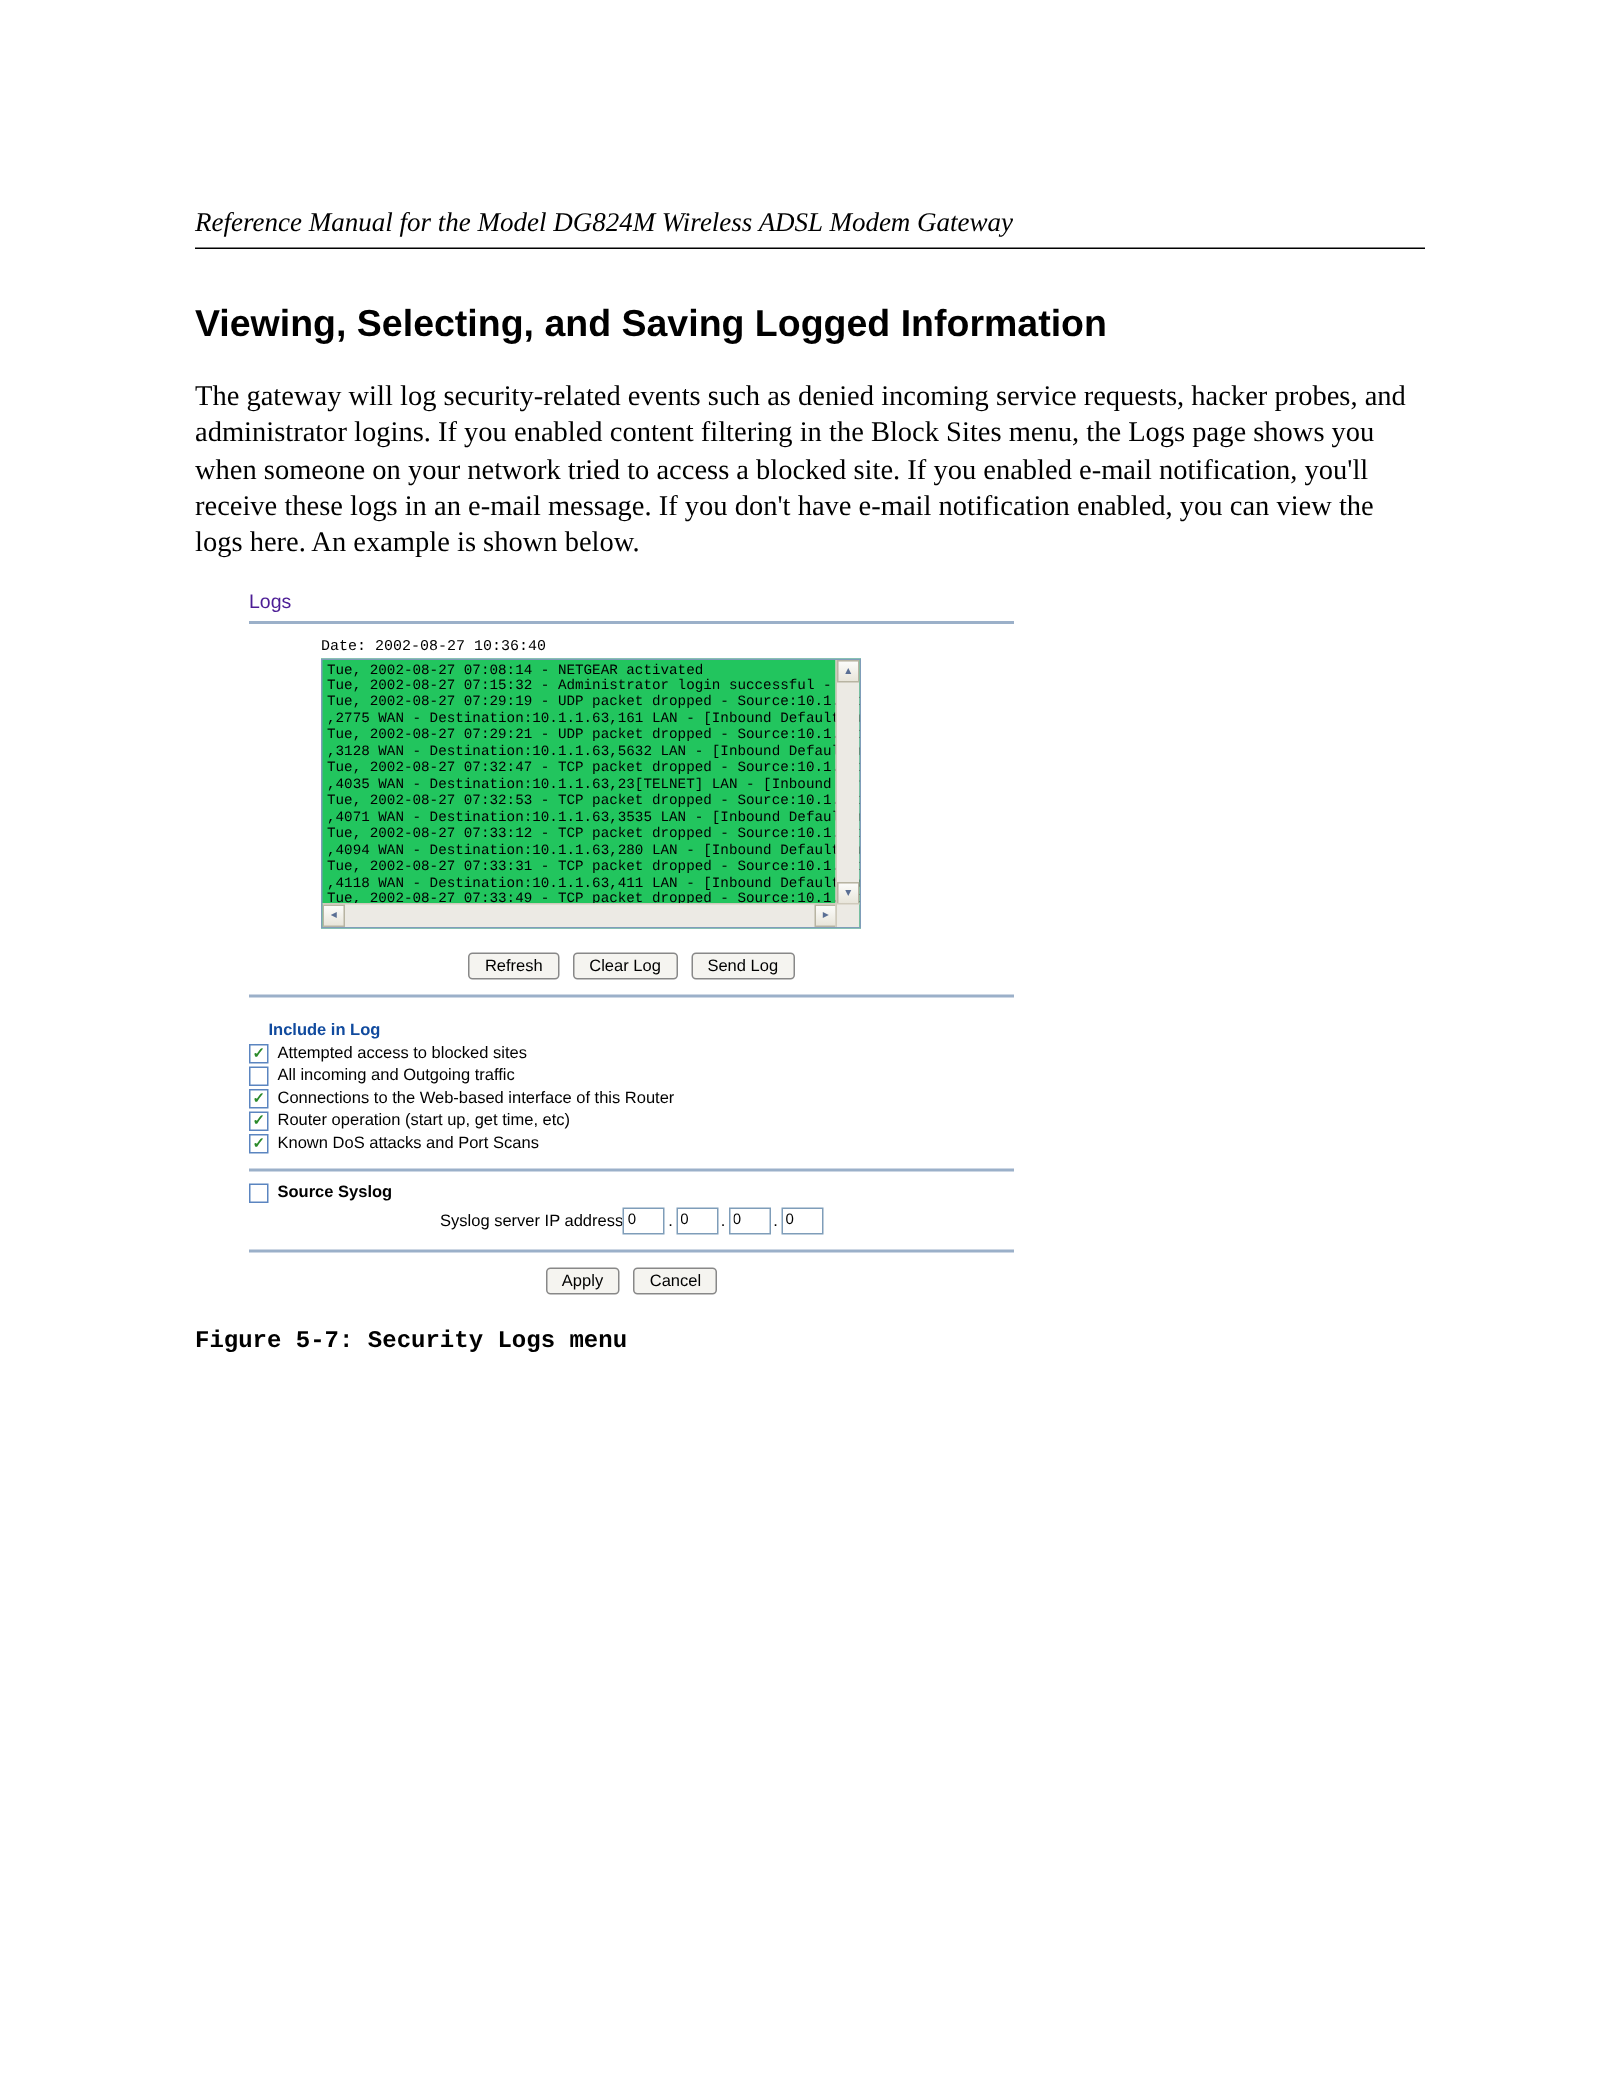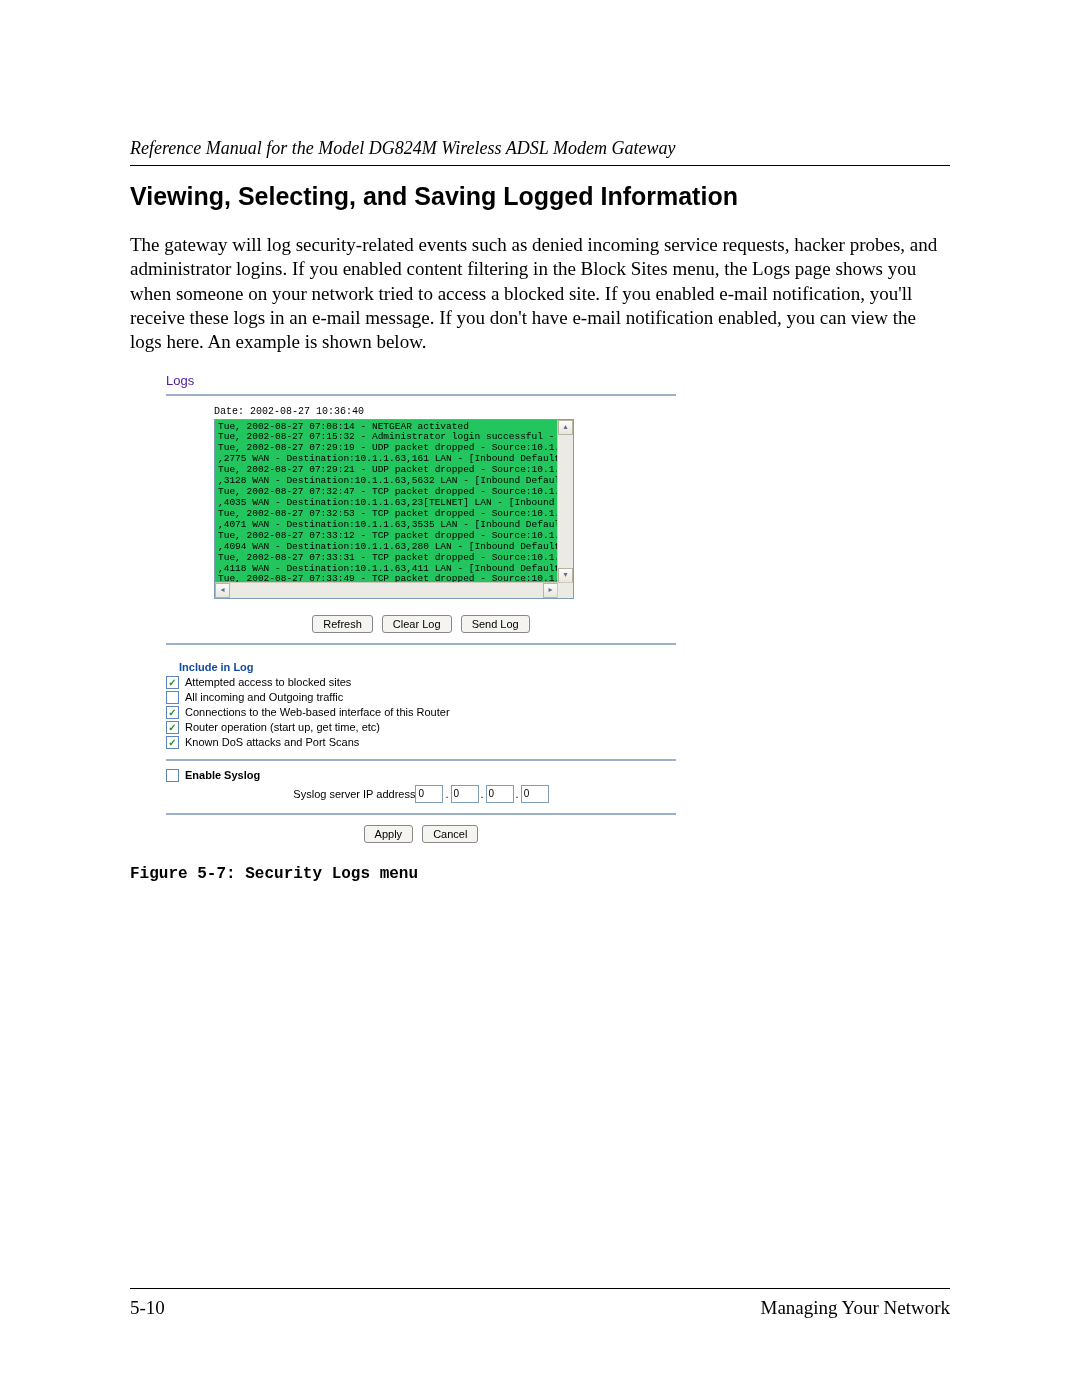--- a/index.html
+++ b/index.html
@@ -17,21 +17,21 @@
     box-sizing: border-box;
     height: 100%;
     position: relative;
   }
   .doc-header {
     font-style: italic;
     font-family: "Times New Roman", Times, serif;
     font-size: 18px;
     padding-bottom: 6px;
     border-bottom: 1.5px solid #000;
-    margin-bottom: 16px;
+    margin-bottom: 36px;
   }
   h1.section-title {
     font-family: Arial, Helvetica, sans-serif;
     font-weight: bold;
     font-size: 25px;
     margin: 0 0 22px 0;
   }
   .body-text {
     font-size: 19px;
     line-height: 1.28;
@@ -319,21 +319,21 @@
     </div>
     <div class="chk-row">
       <span class="chk checked"></span>
       <span>Known DoS attacks and Port Scans</span>
     </div>
 
     <hr class="hr-thin2">
 
     <div class="chk-row">
       <span class="chk"></span>
-      <span style="font-weight:bold">Enable Syslog</span>
+      <span style="font-weight:bold">Source Syslog</span>
     </div>
 
     <div class="syslog-row">
       <span>Syslog server IP address</span>
       <span class="ip-inputs">
         <input value="0" style="">
         <span class="dot">.</span>
         <input value="0" style="">
         <span class="dot">.</span>
         <input value="0" style="">
@@ -345,20 +345,14 @@
     <hr class="hr-thin2">
 
     <div class="btn-row2">
       <button class="ui-btn">Apply</button>
       <button class="ui-btn">Cancel</button>
     </div>
   </div>
 
   <div class="figure-caption">Figure 5-7: Security Logs menu</div>
 
-  <div class="footer">
-    <div class="footer-line">
-      <span>5-10</span>
-      <span>Managing Your Network</span>
-    </div>
-  </div>
 
 </div>
 
 </body></html>

